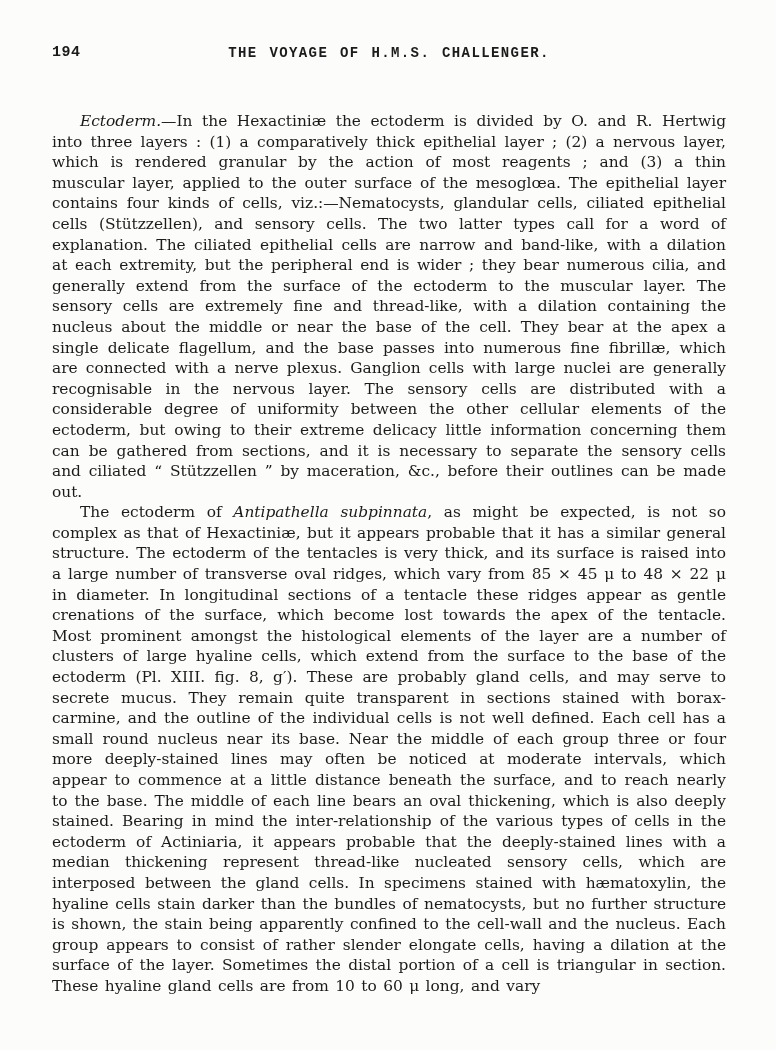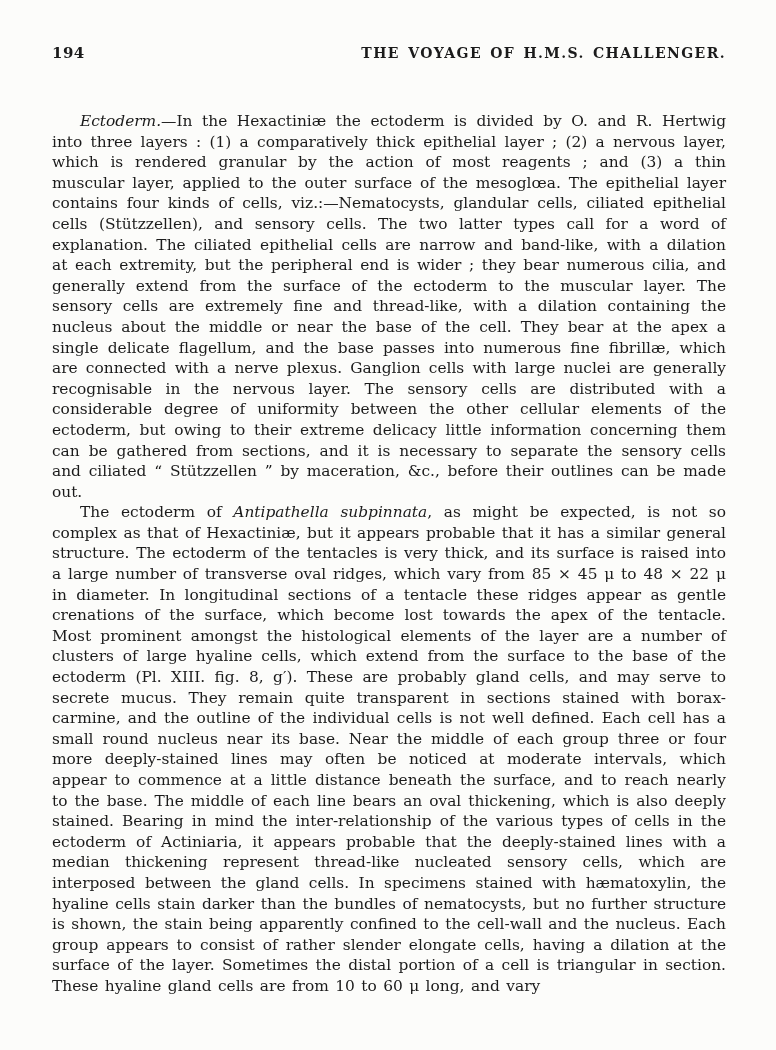--- a/index.html
+++ b/index.html
@@ -17,33 +17,34 @@
     padding: 44px 50px 0 52px;
     font-family: "DejaVu Serif", "Liberation Serif", serif;
     color: #1b1b1b;
     overflow: hidden;
   }
   .page-header {
     position: relative;
     height: 24px;
     font-weight: 700;
     font-size: 15px;
+    font-family: Liberation Mono, monospace;
   }
   .page-number {
     position: absolute;
     left: 0;
     top: 0;
     letter-spacing: 0.5px;
   }
   .running-head {
     position: absolute;
     left: 0;
     right: 0;
     top: 1px;
-    text-align: right;
+    text-align: center;
     font-size: 14px;
     letter-spacing: 1.4px;
     word-spacing: 2px;
   }
   .body-text {
     font-size: 15.4px;
     line-height: 20.6px;
     text-align: justify;
     margin-top: 43px;
   }

